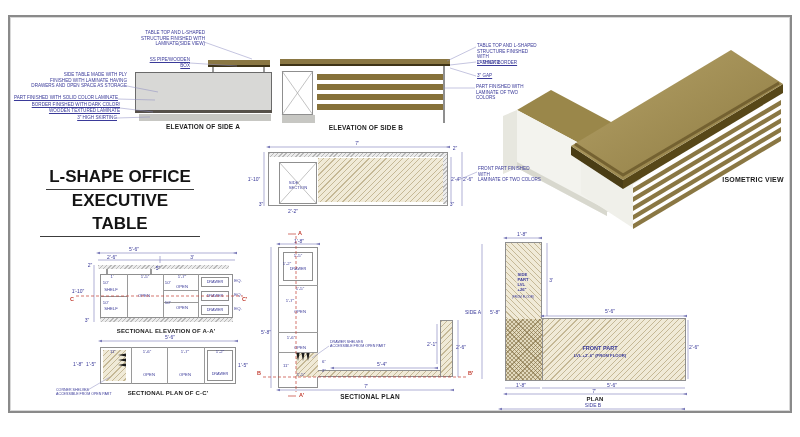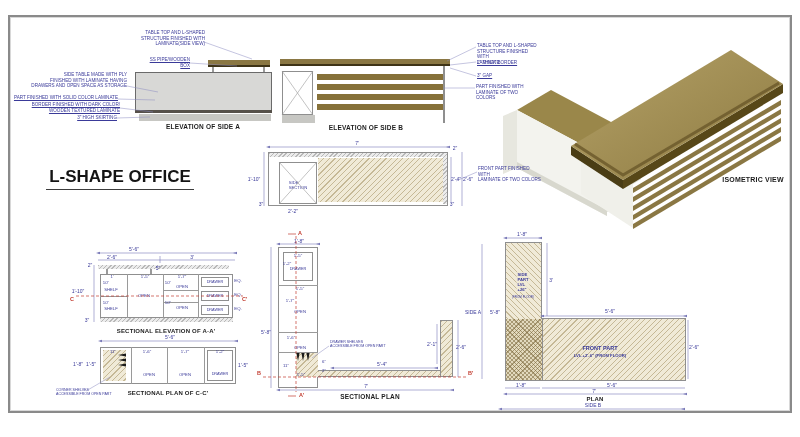--- a/index.html
+++ b/index.html
@@ -41,20 +41,21 @@
   .z30{z-index:30;}
 </style>
 </head>
 <body>
 
 <div class="sheet">
   <div class="frame"></div>
 
   <div class="title">
     <span>L-SHAPE OFFICE</span><br>
+    <span>EXECUTIVE TABLE</span>
   </div>
 
   <div class="abs" style="left:0;top:0;width:0;height:0;">
     <div class="abs" style="left:208px;top:60px;width:62px;height:5px;background:#8a7743;border-bottom:2px solid #3e3316;"></div>
     <div class="abs" style="left:212px;top:67px;width:2px;height:5px;background:#9a9a9a;"></div>
     <div class="abs" style="left:263px;top:67px;width:2px;height:5px;background:#9a9a9a;"></div>
     <div class="box" style="left:135px;top:72px;width:137px;height:39px;background:#d8d8d6;border-color:#6a6a6a;"></div>
     <div class="abs" style="left:135px;top:110px;width:137px;height:3px;background:#56514a;"></div>
     <div class="abs" style="left:139px;top:114px;width:132px;height:7px;background:#c7c7c3;"></div>
     <div class="lbl" style="left:203px;top:123px;">ELEVATION OF SIDE A</div>

